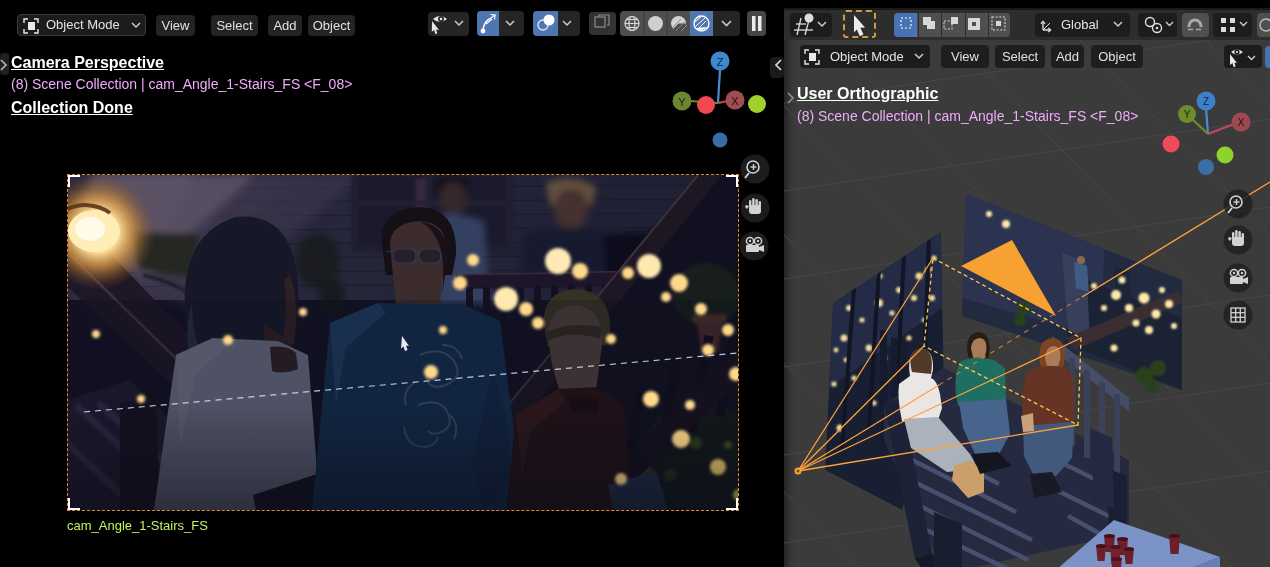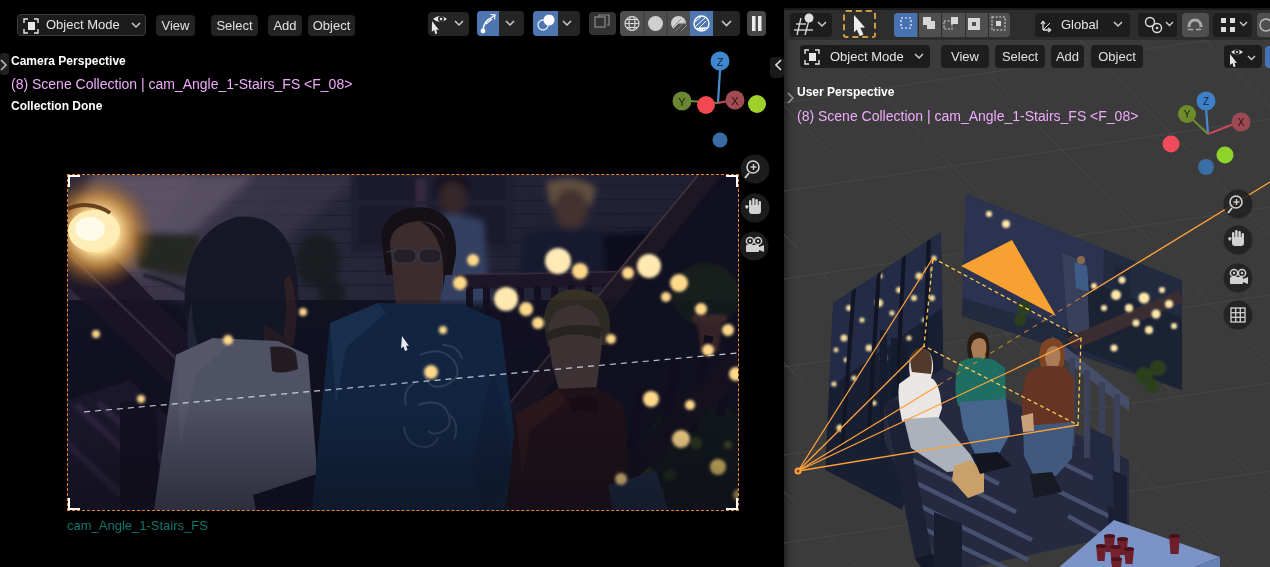--- a/index.html
+++ b/index.html
@@ -2,21 +2,21 @@
 <html><head>
 <meta charset="utf-8">
 <style>
 * { margin:0; padding:0; box-sizing:border-box; }
 html,body { width:1270px; height:567px; overflow:hidden; background:#000; font-family:"Liberation Sans", sans-serif; }
 #stage { position:absolute; top:0; left:0; width:1122px; height:567px;margin-top:8px; }
 #left { position:absolute; left:0; top:0; width:784px; height:567px; background:#000; overflow:hidden; }
 #right { position:absolute; left:784px; top:0; width:486px; height:567px; background:#3b3b3b; overflow:hidden; box-shadow: inset 8px 0 8px -6px #1a1a1a; }
 .btn { position:absolute; background:#1d1d1d; border-radius:4px; color:#e4e4e4; font-size:13px; line-height:21px; text-align:center; }
 .menu { position:absolute; background:#232323; border-radius:4px; color:#e0e0e0; font-size:13px; height:21px; line-height:21px; text-align:center; }
-.ovl-white { position:absolute; color:#ffffff; font-size:12px; font-weight:bold; }
+.ovl-white { position:absolute; color:#ffffff; font-size:16px; font-weight:bold;text-decoration:underline; }
 .ovl-yellow { position:absolute; color:#f0abfc; font-size:14px; }
 </style>
 </head>
 <body>
 <div id="stage">
   <div id="left">
 
     <div class="btn" style="left:17px; top:6px; width:129px; height:22px; border:1px solid #3a3a3a; background:#1c1c1c;">
       <span style="position:absolute; left:28px; top:0; line-height:20px; color:#e4e4e4;">Object Mode</span>
     </div>
@@ -262,21 +262,21 @@
         <path d="M334,161 l7,10 l-3,-0.5 l1.5,4.5 l-2.5,1 l-1.5,-4.5 l-2.5,2 Z" fill="#e8e8ee"></path>
 
         <g stroke="#ffffff" stroke-width="2" fill="none">
           <path d="M1,12 L1,1 L12,1"></path>
           <path d="M658,1 L669,1 L669,12"></path>
           <path d="M1,323 L1,334 L12,334"></path>
           <path d="M669,323 L669,334 L658,334"></path>
         </g>
       </svg>
     </div>
-    <div style="position:absolute; left:67px; top:510px; color:#0f766e; font-size:13px;">cam_Angle_1-Stairs_FS</div>
+    <div style="position:absolute; left:67px; top:510px; color:#bef264; font-size:13px;">cam_Angle_1-Stairs_FS</div>
     <svg width="784" height="567" viewBox="0 0 784 567" style="position:absolute;left:0;top:0;pointer-events:none;">
 
       <g stroke="#e8e8e8" stroke-width="1.4" fill="none">
         <path d="M28,11 h-4 v4 M34,11 h4 v4 M28,25 h-4 v-4 M34,25 h4 v-4"></path>
         <rect x="28" y="14" width="7" height="8" fill="#e8e8e8" stroke="none"></rect>
       </g>
       <path d="M132,15 l4,4 l4,-4" stroke="#ccc" stroke-width="1.5" fill="none"></path>
 
       <rect x="0" y="45" width="9" height="22" rx="3" fill="#202020"></rect>
       <path d="M1,52 l5,5 l-5,5" stroke="#b8b8b8" stroke-width="1.6" fill="none"></path>
@@ -724,16 +724,16 @@
         <g stroke="#d2d2d2" stroke-width="1.3" fill="none">
           <rect x="447" y="300" width="14" height="14"></rect>
           <line x1="451.7" y1="300" x2="451.7" y2="314"></line>
           <line x1="456.3" y1="300" x2="456.3" y2="314"></line>
           <line x1="447" y1="304.7" x2="461" y2="304.7"></line>
           <line x1="447" y1="309.3" x2="461" y2="309.3"></line>
         </g>
       </g>
     </svg>
 
-    <div class="ovl-white" style="left:13px; top:77px;">User Perspective</div>
+    <div class="ovl-white" style="left:13px; top:77px;">User Orthographic</div>
     <div class="ovl-yellow" style="left:13px; top:100px;">(8) Scene Collection | cam_Angle_1-Stairs_FS &lt;F_08&gt;</div>
   </div>
 </div>
 
 </body></html>

